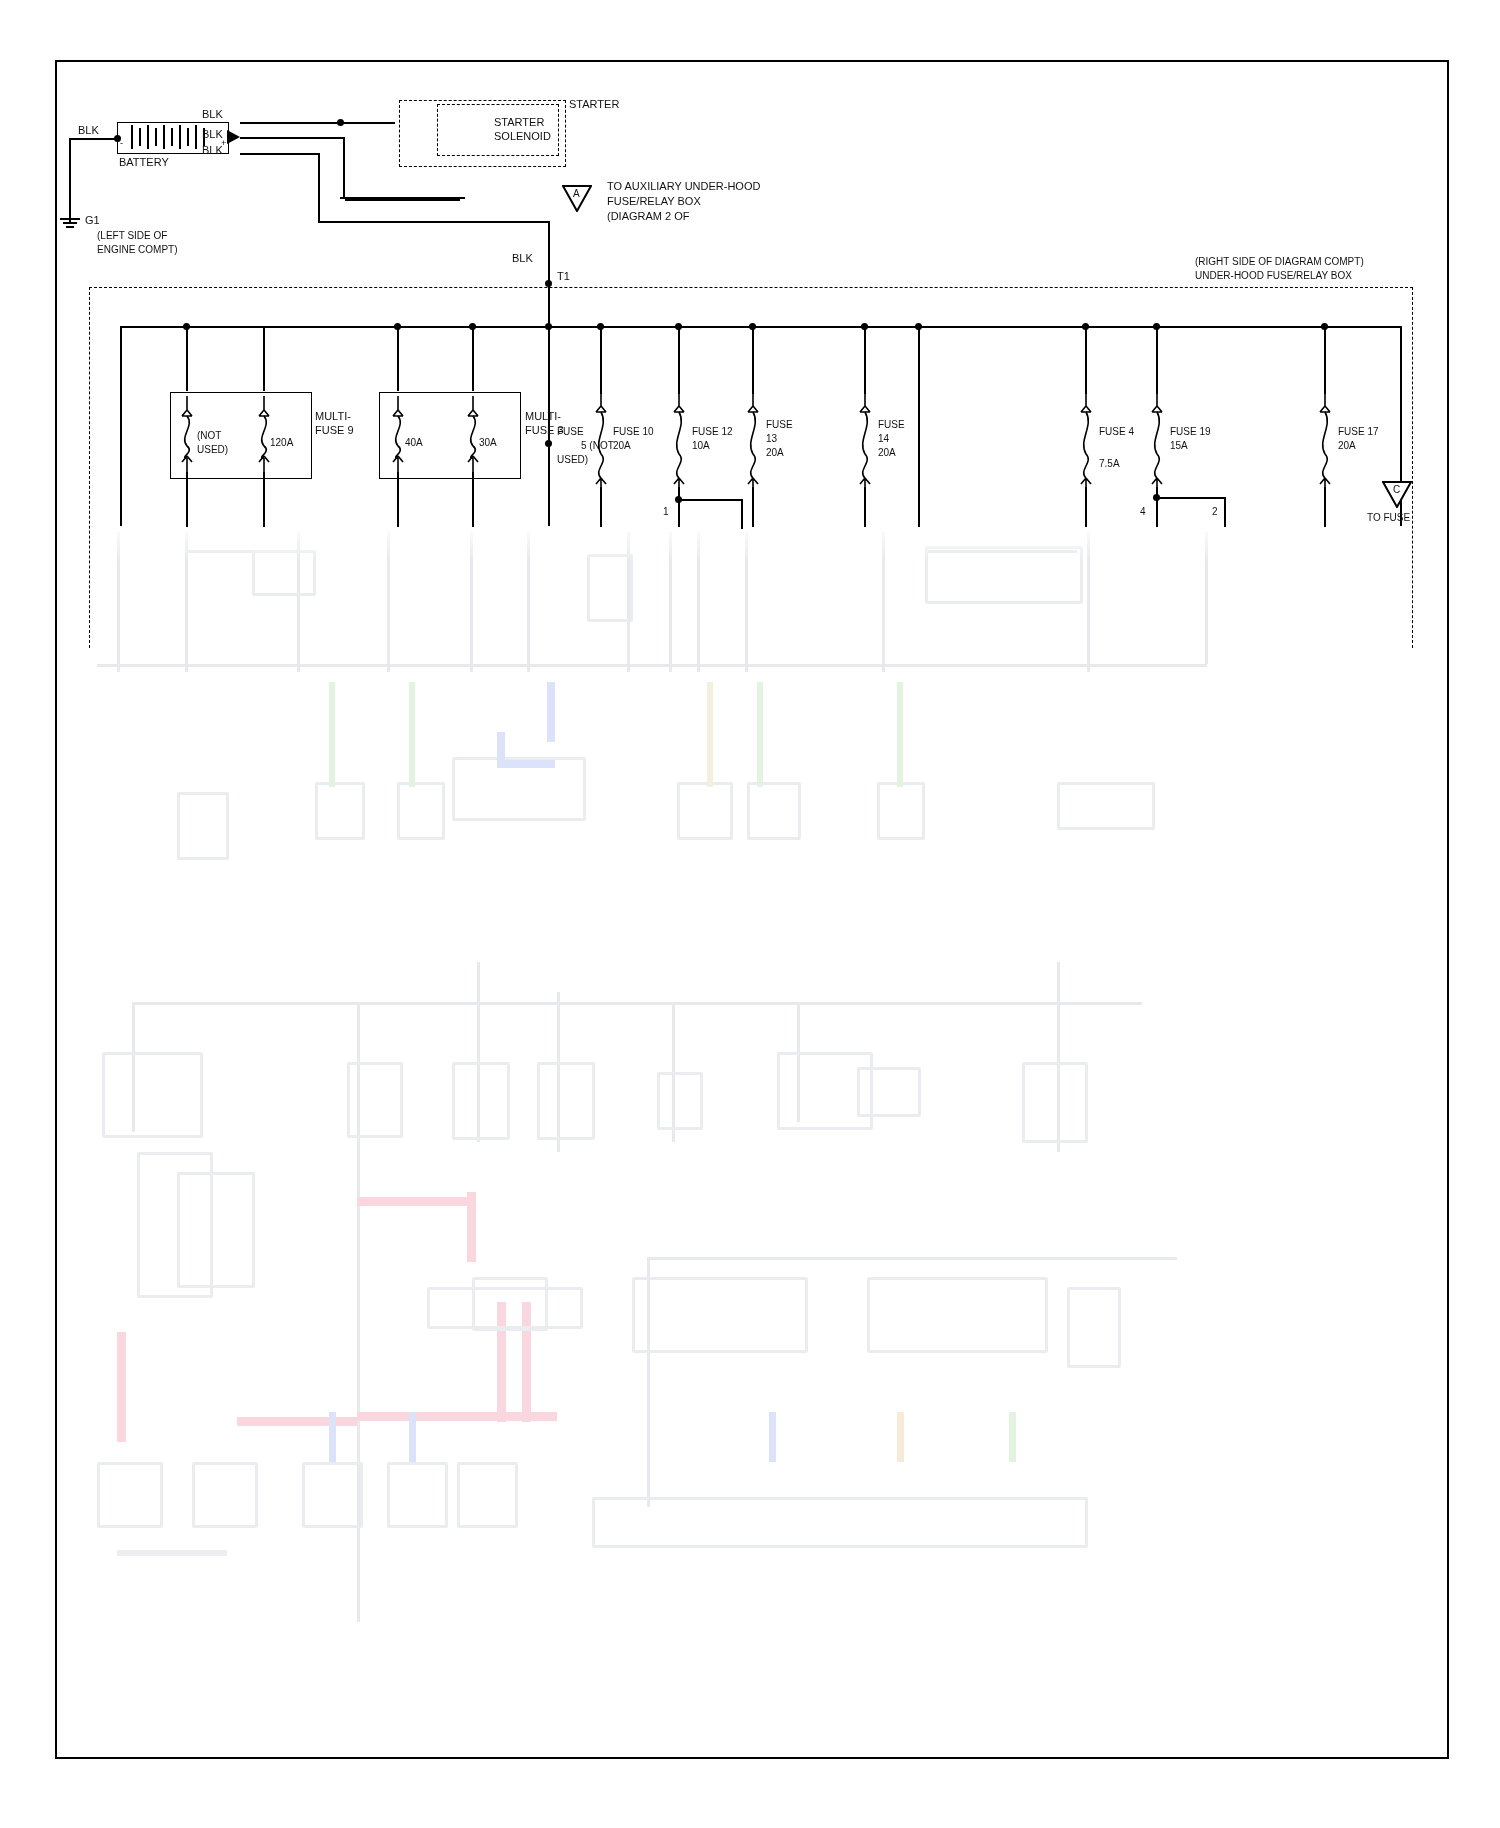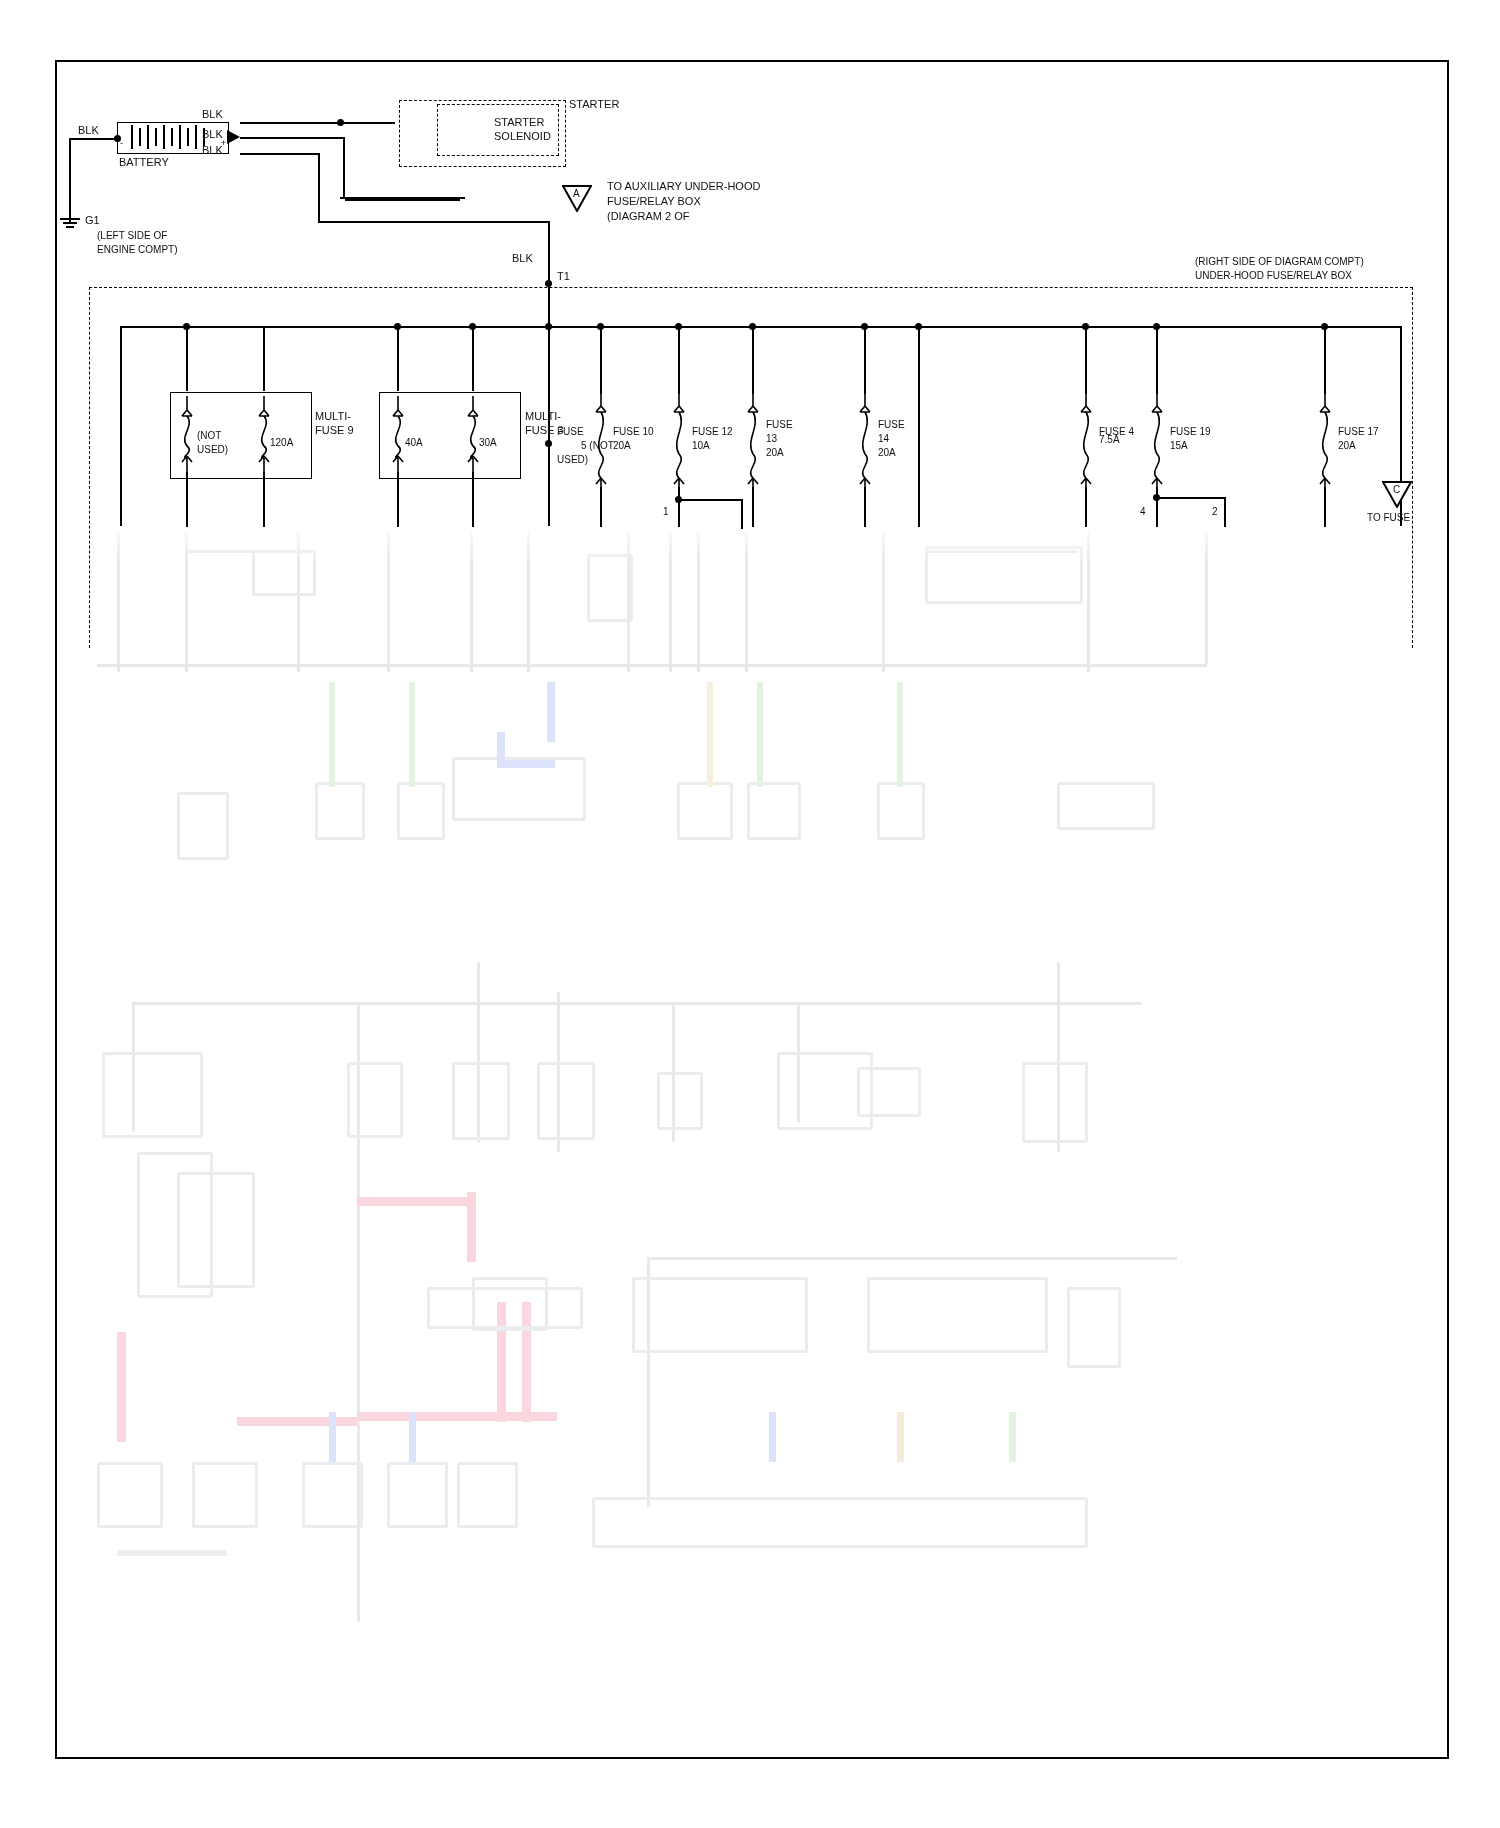--- a/index.html
+++ b/index.html
@@ -339,21 +339,21 @@
     <div class="wire v" style="left:861px;top:330px;height:135px;"></div>
 
     <div style="position:absolute;left:1015px;top:330px;">
       <svg width="28" height="108" viewBox="0 0 28 108">
         <path d="M14 0 L14 14 M9 20 L19 20 M14 14 L9 20 M14 14 L19 20" stroke="#000" fill="none" stroke-width="1.6"></path>
         <path d="M14 20 C 22 34, 6 48, 14 62 C 22 70, 6 78, 14 86" stroke="#000" fill="none" stroke-width="1.6"></path>
         <path d="M14 86 L14 108 M9 92 L14 86 M19 92 L14 86" stroke="#000" fill="none" stroke-width="1.6"></path>
       </svg>
     </div>
     <div class="lbl sm" style="left:1042px;top:364px;">FUSE 4</div>
-    <div class="lbl sm" style="left:1042px;top:372px;">7.5A</div>
+    <div class="lbl sm" style="left:1042px;top:396px;">7.5A</div>
     <div class="wire v" style="left:1028px;top:425px;height:40px;"></div>
 
     <div style="position:absolute;left:1086px;top:330px;">
       <svg width="28" height="108" viewBox="0 0 28 108">
         <path d="M14 0 L14 14 M9 20 L19 20 M14 14 L9 20 M14 14 L19 20" stroke="#000" fill="none" stroke-width="1.6"></path>
         <path d="M14 20 C 22 34, 6 48, 14 62 C 22 70, 6 78, 14 86" stroke="#000" fill="none" stroke-width="1.6"></path>
         <path d="M14 86 L14 108 M9 92 L14 86 M19 92 L14 86" stroke="#000" fill="none" stroke-width="1.6"></path>
       </svg>
     </div>
     <div class="lbl sm" style="left:1113px;top:364px;">FUSE 19</div>

